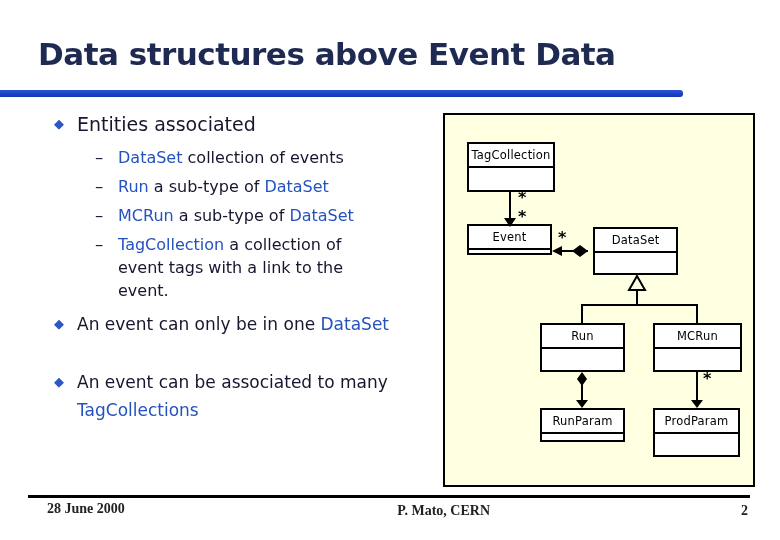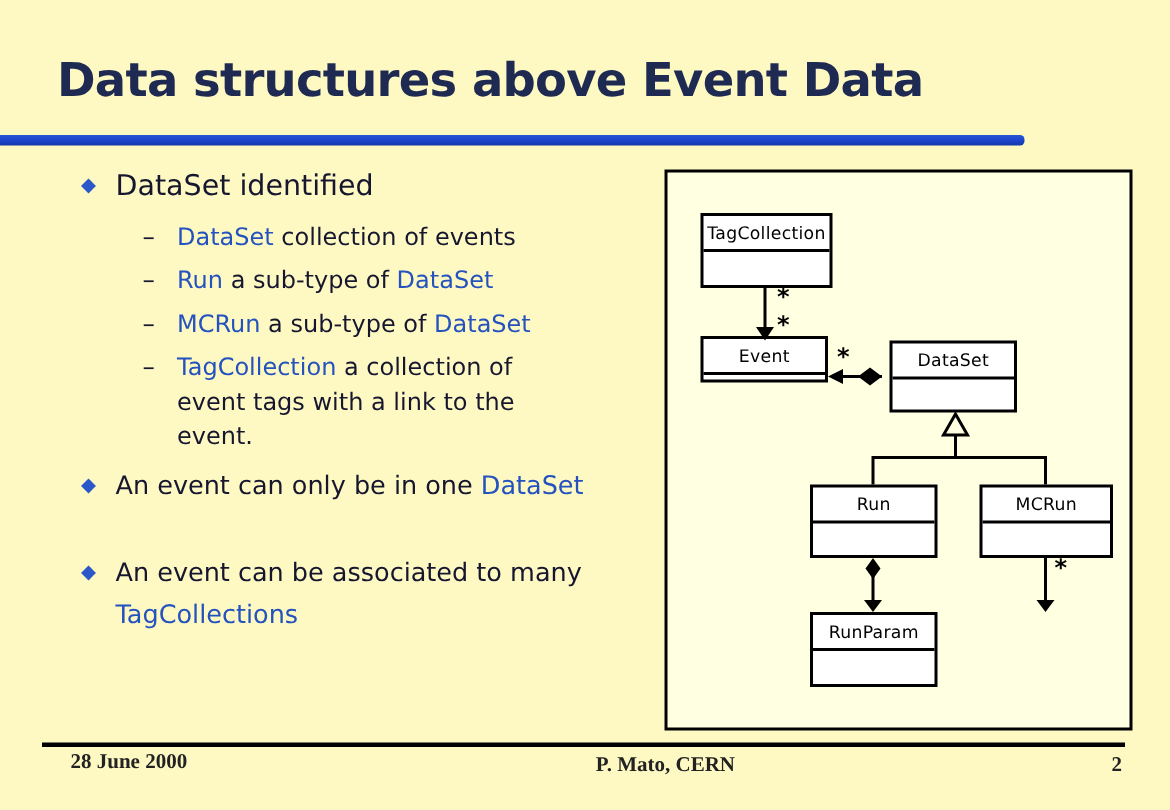--- a/index.html
+++ b/index.html
@@ -1,18 +1,18 @@
 <!DOCTYPE html>
 <html><head>
 <meta charset="utf-8">
 <style>
   * { margin:0; padding:0; box-sizing:border-box; }
   html,body { background:#888; }
   #slide {
-    position:relative; width:780px; height:540px; background:#fef9c3;
+    position:relative; width:780px; height:540px; background:#ffffff;
     overflow:hidden; font-family:"DejaVu Sans", sans-serif;
   }
   
   .slide-title {
     position:absolute; left:38px; top:36px; width:700px;
     font-size:31px; font-weight:bold; letter-spacing:-0.5px;
     color:#1f2a52; font-family:"DejaVu Sans", sans-serif;
   }
   .title-rule {
     position:absolute; left:0; top:90px; width:683px; height:7px;
@@ -57,21 +57,21 @@
 </head>
 <body>
 
 <div id="slide">
 
   <div class="slide-title">Data structures above Event Data</div>
   <div class="title-rule"></div>
 
   <div class="bullet-row" style="left:54px; top:112px; width:360px;">
     <span class="bullet-glyph">◆</span>
-    <span class="b1-text">DataSet identified</span>
+    <span class="b1-text">Entities associated</span>
   </div>
 
   <div class="sub-list">
     <div class="sub-item">
       <span class="sub-dash">–</span>
       <span class="sub-text"><span class="kw">DataSet</span><span> collection of events</span><span class="kw"></span></span>
     </div>
     <div class="sub-item">
       <span class="sub-dash">–</span>
       <span class="sub-text"><span class="kw">Run</span><span> a sub-type of </span><span class="kw">DataSet</span></span>
@@ -106,22 +106,25 @@
   </div>
   <div class="class-box" style="left:593px; top:227px; width:85px; height:48px;">
     <div class="class-title">DataSet</div>
   </div>
   <div class="class-box" style="left:540px; top:323px; width:85px; height:49px;">
     <div class="class-title">Run</div>
   </div>
   <div class="class-box" style="left:653px; top:323px; width:89px; height:49px;">
     <div class="class-title">MCRun</div>
   </div>
-  <div class="class-box" style="left:540px; top:408px; width:85px; height:50px;">
+  <div class="class-box" style="left:540px; top:408px; width:85px; height:34px;">
     <div class="class-title">RunParam</div>
+  </div>
+  <div class="class-box" style="left:653px; top:408px; width:87px; height:49px;">
+    <div class="class-title">ProdParam</div>
   </div>
 
   <span class="mult-star" style="left:518px; top:193px;">*</span>
   <span class="mult-star" style="left:518px; top:212px;">*</span>
   <span class="mult-star" style="left:558px; top:233px;">*</span>
   <span class="mult-star" style="left:703px; top:374px;">*</span>
 
   <svg id="connector-layer" width="780" height="540" viewBox="0 0 780 540">
 
     <line x1="510" y1="192" x2="510" y2="222" stroke="#000" stroke-width="2"></line>

